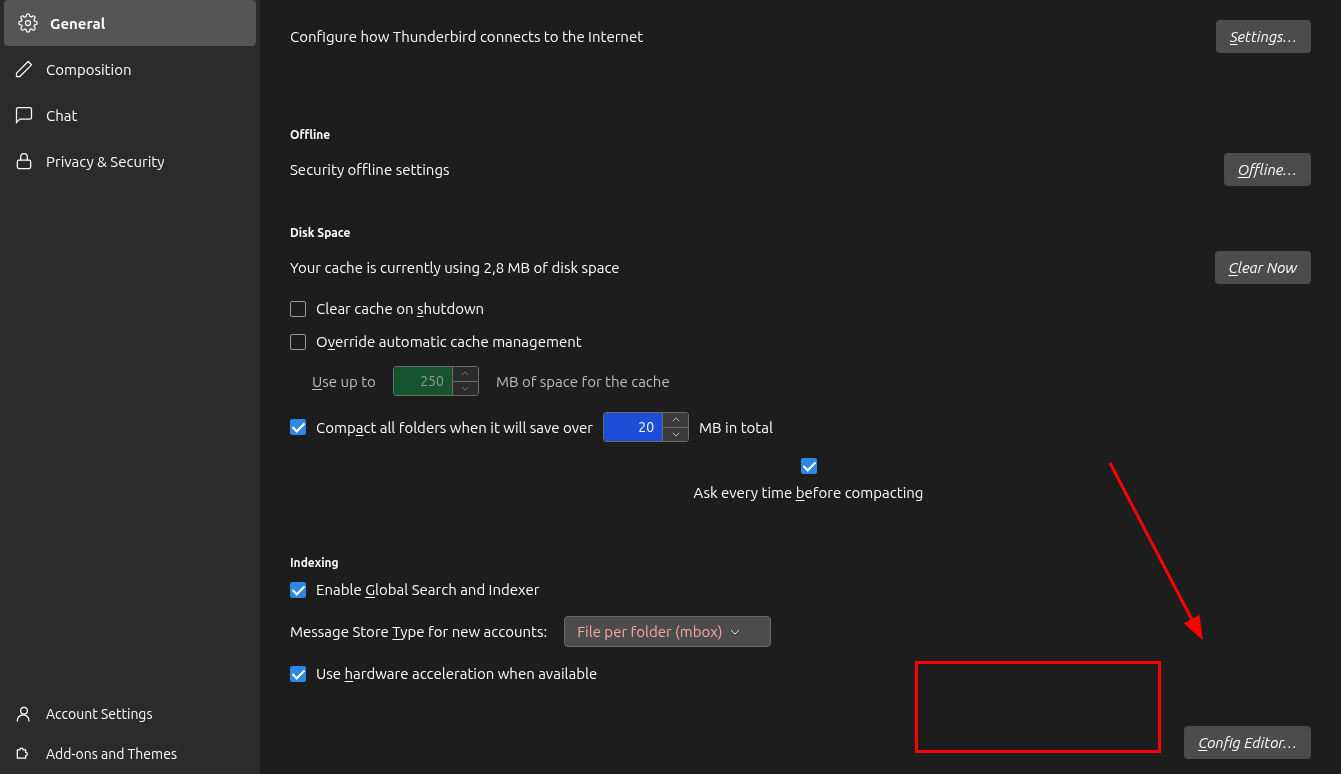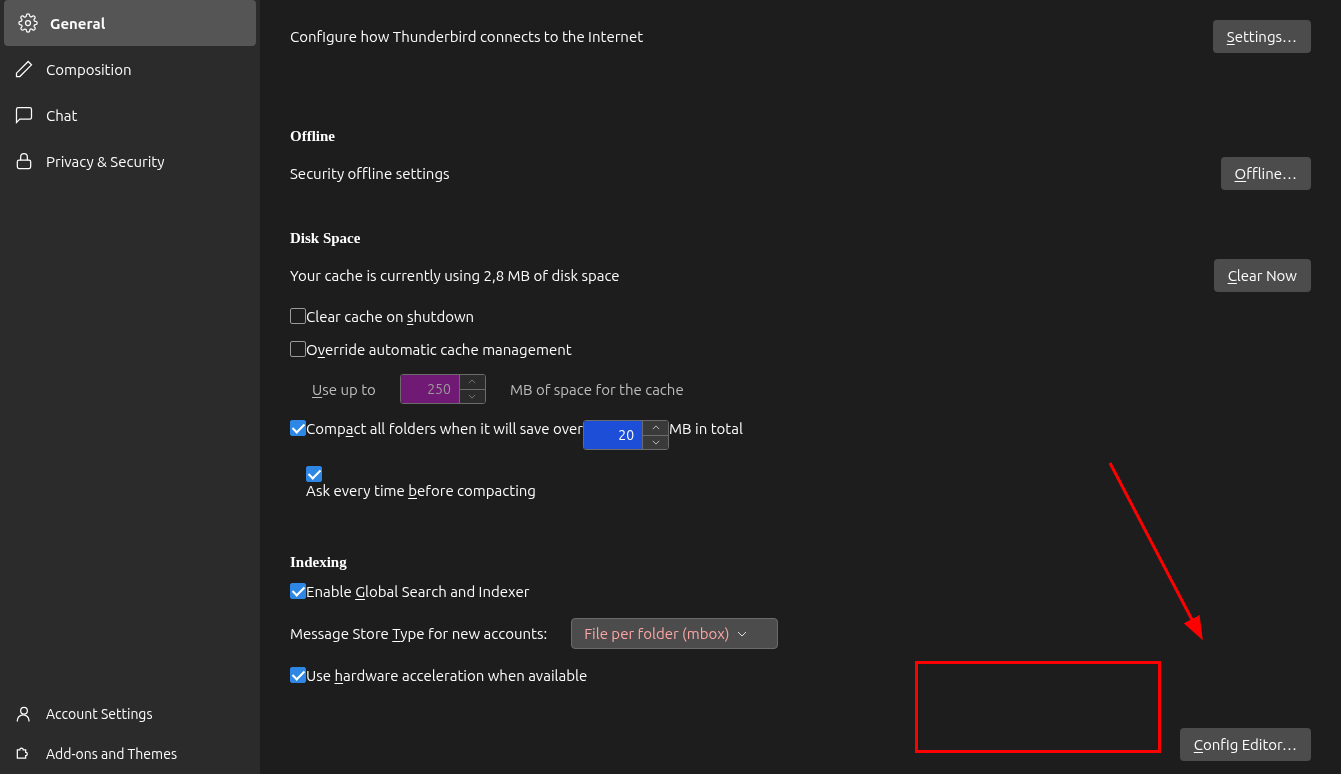--- a/index.html
+++ b/index.html
@@ -53,42 +53,42 @@
       position: relative;
     }
     .row {
       display: flex;
       align-items: center;
       justify-content: space-between;
       gap: 20px;
     }
     .section-heading {
       font-weight: 700;
-      font-size: 15px;
+      font-size: 12px;
       margin-top: 40px;
       margin-bottom: 12px;
-      font-family: Liberation Serif, serif;
     }
     .section-heading.first { margin-top: 75px; }
     .desc { color: #fdfdfd; }
     .btn {
       background: #4c4c4c;
       border: none;
       color: #fdfdfd;
       padding: 8px 14px;
       border-radius: 4px;
       cursor: pointer;
       font-size: 15px;
       font-family: inherit;
+      font-style: italic;
     }
     .underline-first { text-decoration: underline; text-underline-offset: 2px; }
     .cb-row {
       display: flex;
-      align-items: flex-start;
-      gap: 0;
+      align-items: center;
+      gap: 10px;
       margin-top: 16px;
     }
     .cb-row.indent-more { margin-left: 16px; flex-direction: column; }
     input[type="checkbox"] {
       appearance: none;
       width: 16px;
       height: 16px;
       border: 1px solid #999;
       border-radius: 2px;
       background: transparent;
@@ -120,42 +120,42 @@
     .num-wrap input {
       width: 58px;
       background: #1d4ed8;
       border: none;
       color: #fdfdfd;
       text-align: right;
       padding: 0 8px;
       font-size: 14px;
       font-family: inherit;
     }
-    .num-wrap.disabled input { background: #701a75; color: #9a9a9a; }
+    .num-wrap.disabled input { background: #14532d; color: #9a9a9a; }
     .spin {
       display: flex;
       flex-direction: column;
       width: 26px;
       border-left: 1px solid #6b6b6b;
     }
     .spin div {
       flex: 1;
       display: flex;
       align-items: center;
       justify-content: center;
       cursor: pointer;
       background: #3a3a3a;
     }
     .spin div:first-child { border-bottom: 1px solid #6b6b6b; }
     .spin svg { width: 8px; height: 5px; }
     .num-wrap.disabled .spin div { background: #2b2b2b; }
     .inline-row {
       display: flex;
       align-items: center;
-      gap: 24px;
+      gap: 17px;
       margin-top: 16px;
     }
     .inline-row.indent { margin-left: 22px; color: #bcbcbc; }
     .select {
       background: #4c4c4c;
       border: 1px solid #6b6b6b;
       border-radius: 4px;
       color: #fca5a5;
       padding: 6px 30px 6px 12px;
       font-size: 15px;

